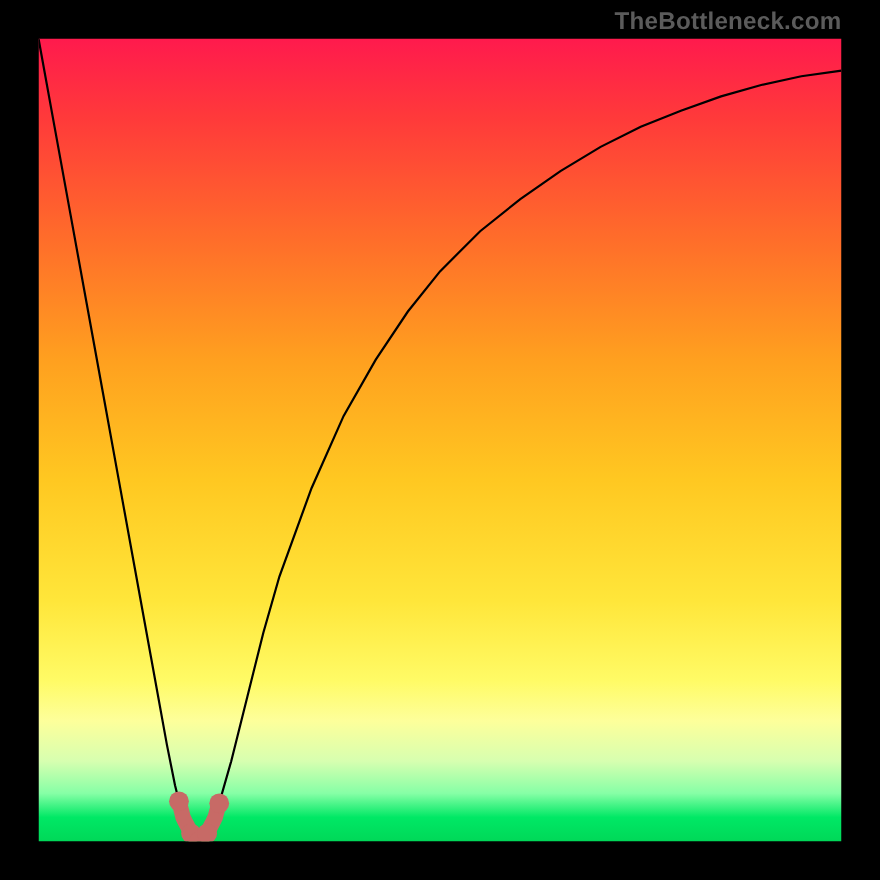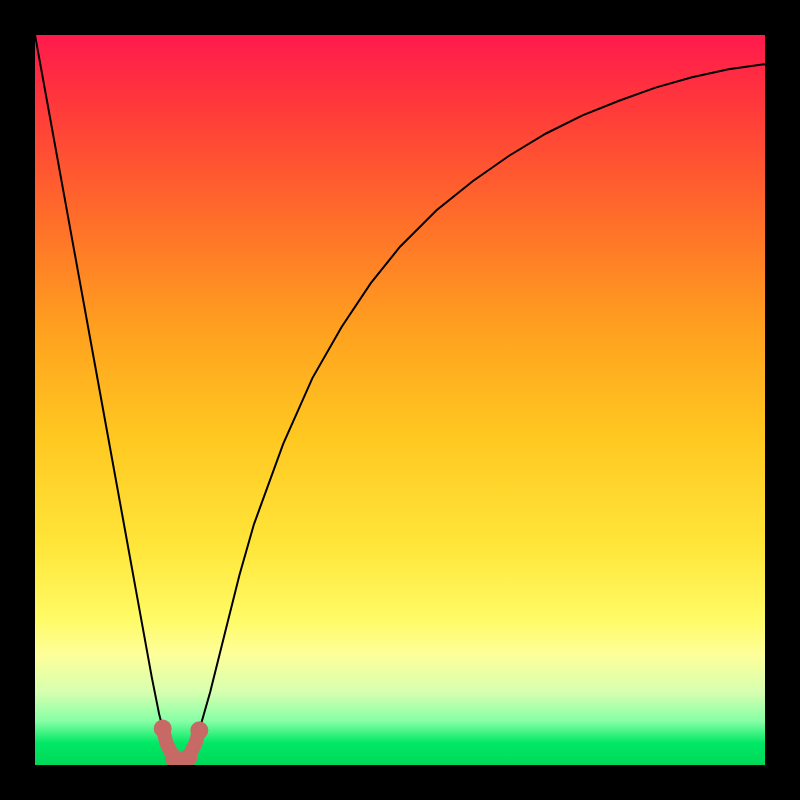--- a/index.html
+++ b/index.html
@@ -93,13 +93,14 @@
           <path class="thick" d="M127.7,693.5 L129.6,700.8 L131.4,708.1 L133.2,711.8 L135.1,715.4 L136.9,719.0 L138.7,722.7 L140.5,724.5 L142.3,726.4 L144.2,728.2 L146.0,730.0 L147.8,728.2 L149.6,726.4 L151.5,724.5 L153.3,722.7 L155.1,719.0 L156.9,715.4 L158.8,711.8 L160.6,708.1 L162.4,701.7 L164.3,695.3"></path>
           <circle class="dot" cx="127.7" cy="693.5" r="9"></circle>
           <circle class="dot" cx="138.7" cy="722.7" r="9"></circle>
           <circle class="dot" cx="146.0" cy="730.0" r="9"></circle>
           <circle class="dot" cx="153.3" cy="722.7" r="9"></circle>
           <circle class="dot" cx="164.3" cy="695.3" r="9"></circle>
         </g>
     </svg>
   </div>
 
+  <div class="watermark">TheBottleneck.com</div>
 </div>
 
 </body></html>

